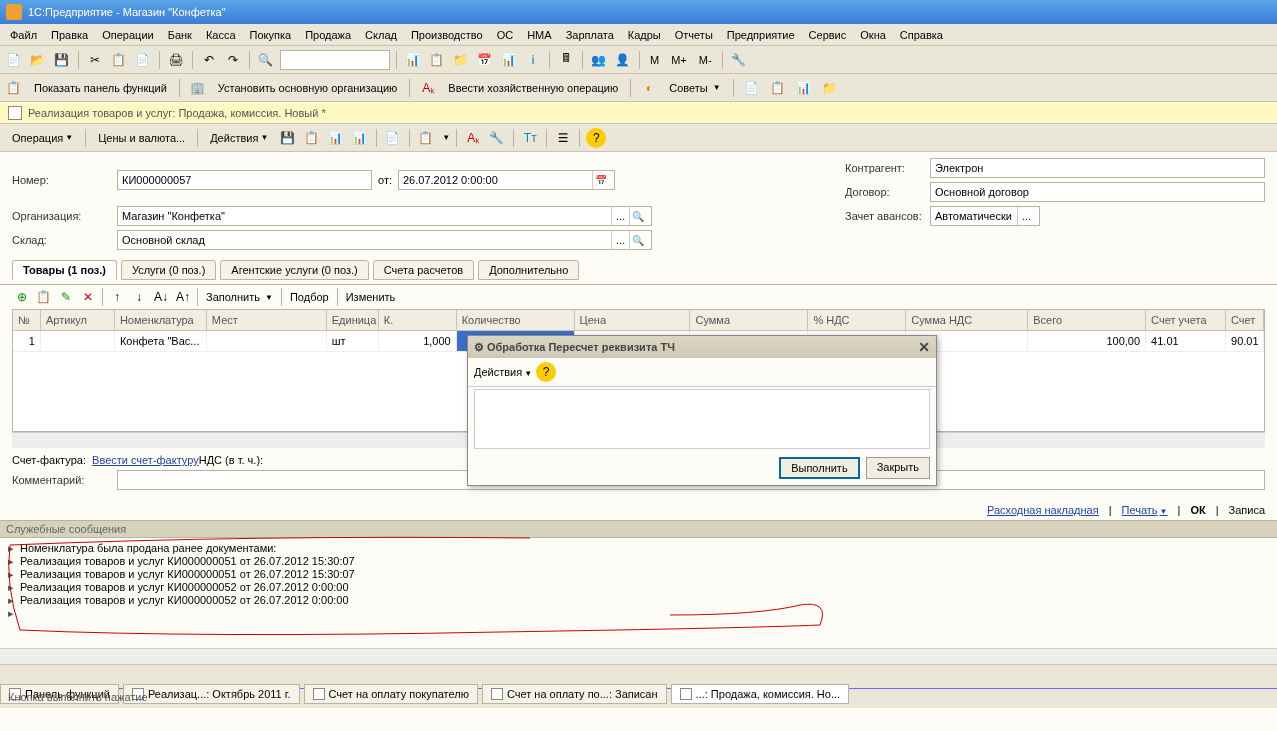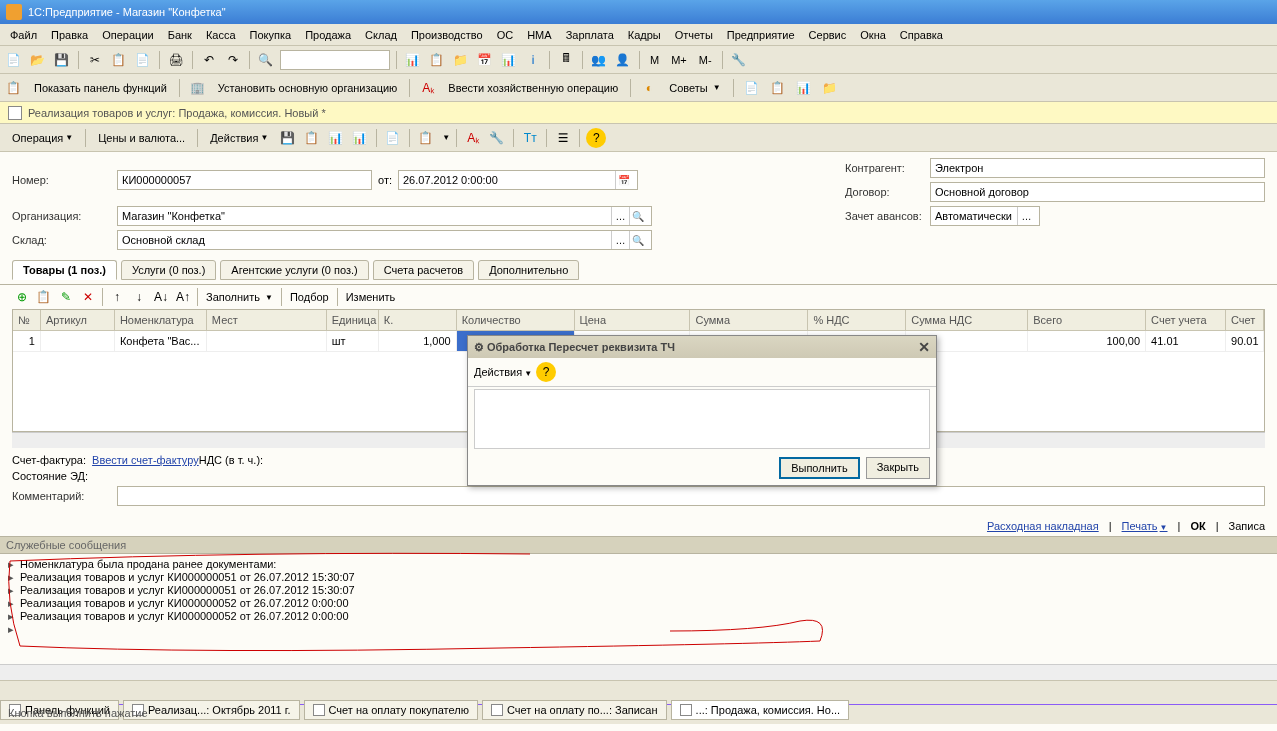--- a/index.html
+++ b/index.html
@@ -201,21 +201,21 @@
 
 <div class="form-area">
   <div style="display:flex;gap:60px">
     <div style="flex:1">
       <div class="form-row">
         <span class="form-label">Номер:</span>
         <div class="form-input" style="width:255px">
             <span>КИ000000057</span>
           </div>
         <span style="margin:16px 6px">от:</span>
-        <div class="form-input" style="width:240px">
+        <div class="form-input" style="width:217px">
             <span>26.07.2012 0:00:00</span>
             <span class="form-input-btn" style="margin-left:auto">📅</span>
           </div>
       </div>
       <div class="form-row">
         <span class="form-label">Организация:</span>
         <div class="form-input" style="width:535px">
             <span>Магазин "Конфетка"</span>
             <span class="form-input-btn" style="margin-left:auto">…</span>
             <span class="form-input-btn">🔍</span>
@@ -320,23 +320,20 @@
   </div>
 </div>
 <div class="scroll-h"></div>
 
 <div class="info-area">
   <div class="info-row" style="justify-content:flex-start">
     <span><span>Счет-фактура:</span>&nbsp;&nbsp;<span class="link">Ввести счет-фактуру</span></span>
     <span>НДС (в т. ч.):</span>
   </div>
   <div class="info-row">
-      <span>Состояние ЭД:</span>
-    </div>
-  <div class="info-row">
     <span class="form-label">Комментарий:</span>
     <div class="form-input" style="flex:1"></div>
   </div>
 </div>
 
 <div class="footer-actions">
   <span class="link2">Расходная накладная</span>
   <span>|</span>
   <span class="link2"><span>Печать</span><span class="tb-arrow">▼</span></span>
   <span>|</span>

